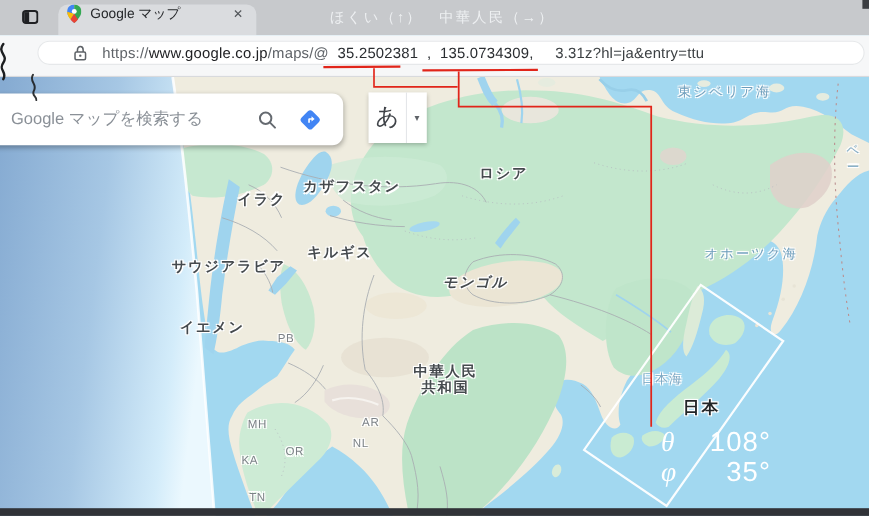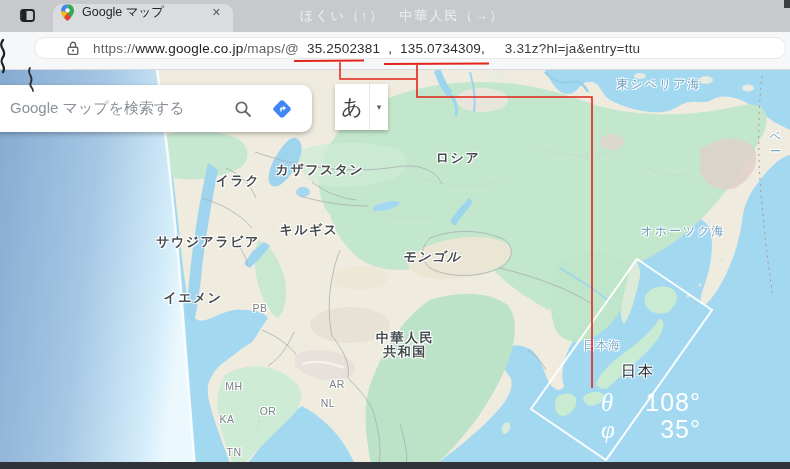--- a/index.html
+++ b/index.html
@@ -29,21 +29,21 @@
   .sb-icon{flex:none;margin-right:18px;display:flex;}
   .ime-btn{position:absolute;left:335px;top:84px;width:53px;height:46px;background:#fff;
            box-shadow:0 2px 4px rgba(0,0,0,.25);display:flex;z-index:11;}
   .ime-a{width:34px;text-align:center;font-size:21px;color:#3f4348;line-height:46px;border-right:1px solid #e4e6e9;}
   .ime-caret{width:18px;text-align:center;font-size:9px;color:#5f6368;line-height:46px;}
   
   .label-layer{position:absolute;inset:0;z-index:1;pointer-events:none;}
   .map-label{position:absolute;transform:translate(-50%,-50%);white-space:pre-line;text-align:center;
              text-shadow:0 0 3px #fff,1px 1px 0 #fff,-1px -1px 0 #fff,1px -1px 0 #fff,-1px 1px 0 #fff;}
   .map-label.country{font-size:13px;font-weight:600;color:#454a4e;letter-spacing:1.5px;line-height:14px;}
-  .map-label.country-big{font-size:15px;font-weight:400;color:#222527;letter-spacing:2px;}
+  .map-label.country-big{font-size:15px;font-weight:700;color:#222527;letter-spacing:2px;}
   .map-label.sea{font-size:12px;font-weight:400;color:#6b9cbb;letter-spacing:2px;}
   .map-label.sea-small{font-size:11.5px;color:#7aa6c2;letter-spacing:1px;}
   .map-label.region{font-size:10.5px;color:#7c8287;letter-spacing:.5px;font-weight:400;}
   .angle-box{position:absolute;left:601px;top:388px;width:100px;z-index:1;color:#fff;}
   .angle-row{display:flex;align-items:baseline;height:27px;}
   .angle-sym{font-family:"Liberation Serif",serif;font-style:italic;font-size:25px;}
   .angle-val{flex:1;text-align:right;font-size:25px;letter-spacing:1px;}
   .map-svg{position:absolute;inset:0;z-index:0;}
   .anno-svg{position:absolute;inset:0;z-index:20;pointer-events:none;}
   .taskbar{position:absolute;left:0;top:462px;width:790px;height:7px;background:#313338;z-index:12;}

